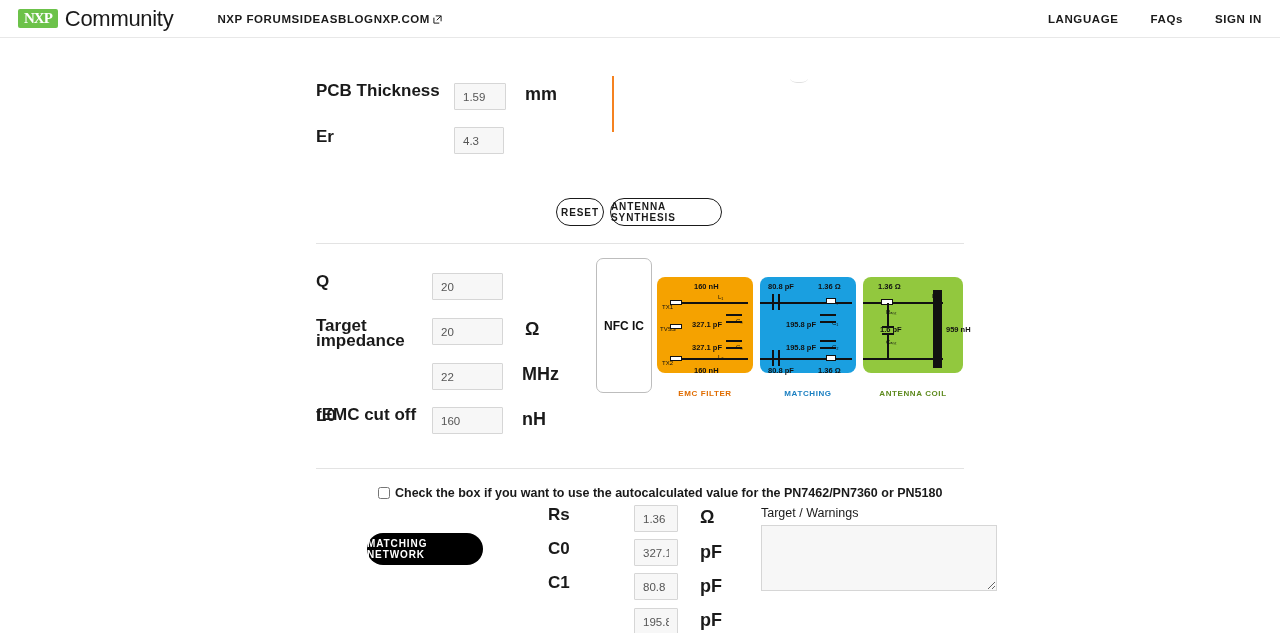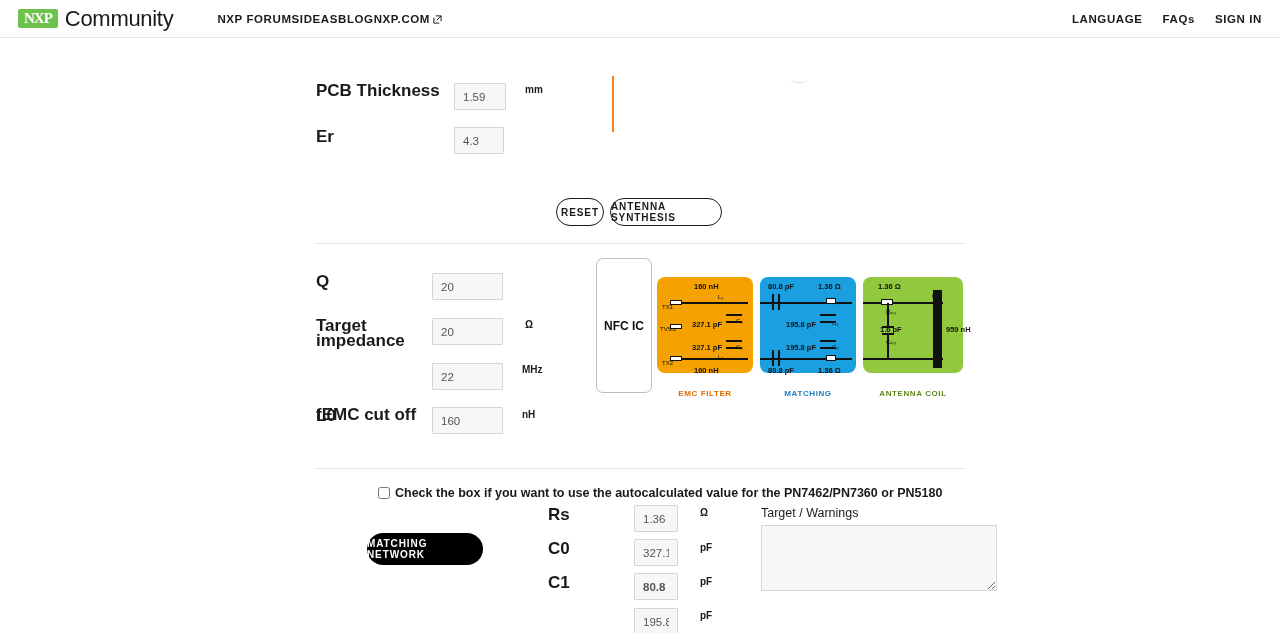--- a/index.html
+++ b/index.html
@@ -36,42 +36,42 @@
   .brand-word { font-size: 22px; color: #1a1a1a; letter-spacing: -0.3px; }
   .nav-links { display: flex; align-items: center; margin-left: 44px; }
   .nav-link {
     font-size: 11.5px;
     font-weight: bold;
     letter-spacing: 0.6px;
     color: #1a1a1a;
     text-decoration: none;
     white-space: nowrap;
   }
-  .nav-right { margin-left: auto; display: flex; align-items: center; gap: 20px; }
+  .nav-right { margin-left: auto; display: flex; align-items: center; gap: 32px; }
   .ext-icon { display: inline-block; margin-left: 3px; vertical-align: -1px; }
 
   
   .page { position: relative; width: 1280px; }
 
   .hr {
     position: absolute;
     left: 316px; width: 648px;
     height: 1px; background: #e3e3e3;
   }
 
   .label {
     position: absolute;
     font-size: 17px;
     font-weight: bold;
     color: #1a1a1a;
     line-height: 15px;
   }
   .unit {
     position: absolute;
-    font-size: 10px;
+    font-size: 18px;
     font-weight: bold;
     color: #1a1a1a;
   }
   input.field {
     position: absolute;
     height: 27px;
     border: 1px solid #d6d6d6;
     background: #f7f7f7;
     font-size: 11.5px;
     color: #555;
@@ -330,21 +330,21 @@
 
   <div class="label" style="left:548px; top:469px; font-weight:bold;">Rs</div>
   <input class="field" style="left: 634px; top: 467px; width: 44px;" value="1.36">
   <div class="unit" style="left:700px; top:469px;">Ω</div>
 
   <div class="label" style="left:548px; top:503px; font-weight:bold;">C0</div>
   <input class="field" style="left: 634px; top: 501px; width: 44px;" value="327.1">
   <div class="unit" style="left:700px; top:504px;">pF</div>
 
   <div class="label" style="left:548px; top:537px; font-weight:bold;">C1</div>
-  <input class="field" style="left: 634px; top: 535px; width: 44px; font-weight: bold;" value="80.8">
+  <input class="field" style="left: 634px; top: 535px; width: 44px;" value="80.8">
   <div class="unit" style="left:700px; top:538px;">pF</div>
 
   <div class="label" style="left:548px; top:594px; font-weight:bold;">C2</div>
   <input class="field" style="left: 634px; top: 570px; width: 44px;" value="195.8">
   <div class="unit" style="left:700px; top:572px;">pF</div>
 
   <div class="err-label">Target / Warnings</div>
   <textarea class="err-box" style=""></textarea>
 
 </div>

